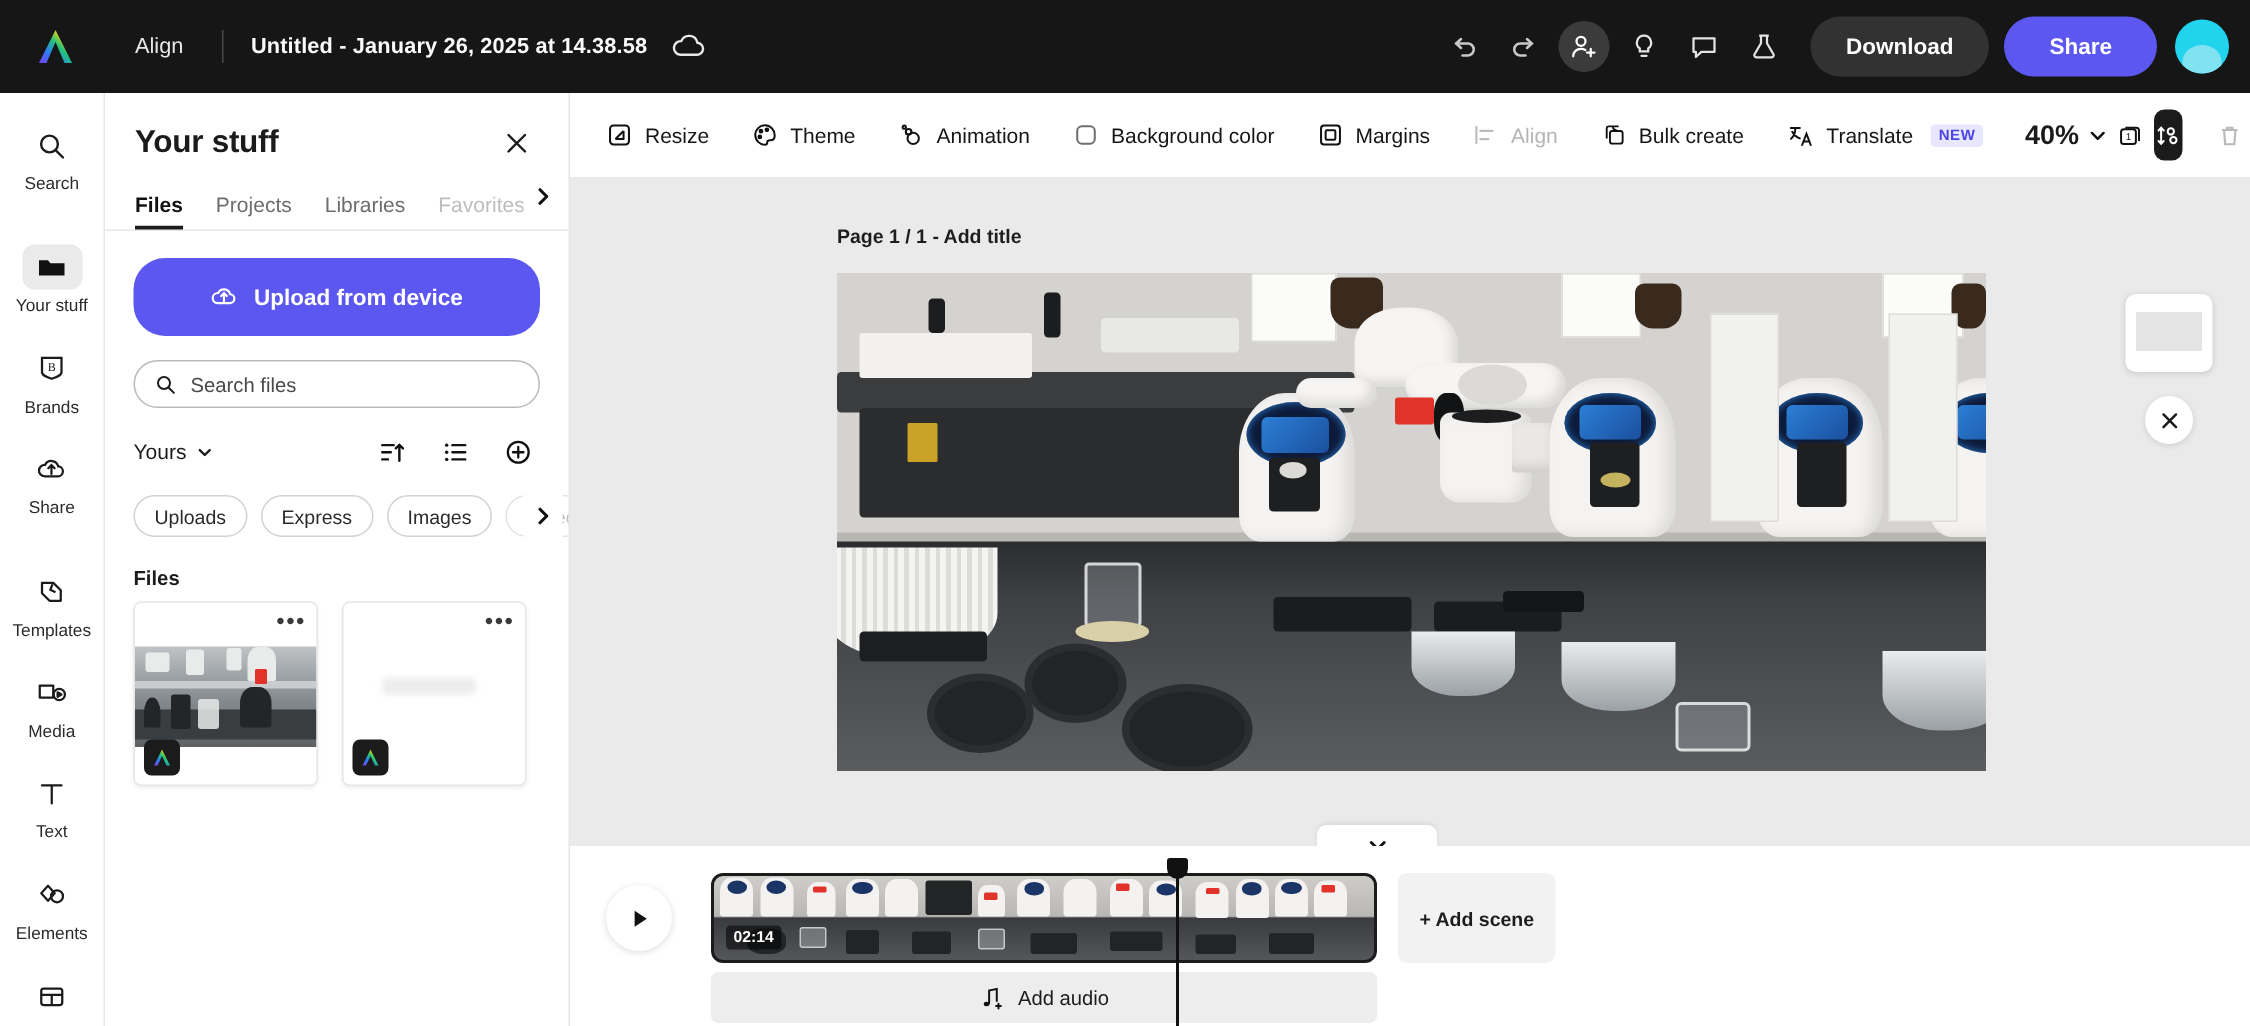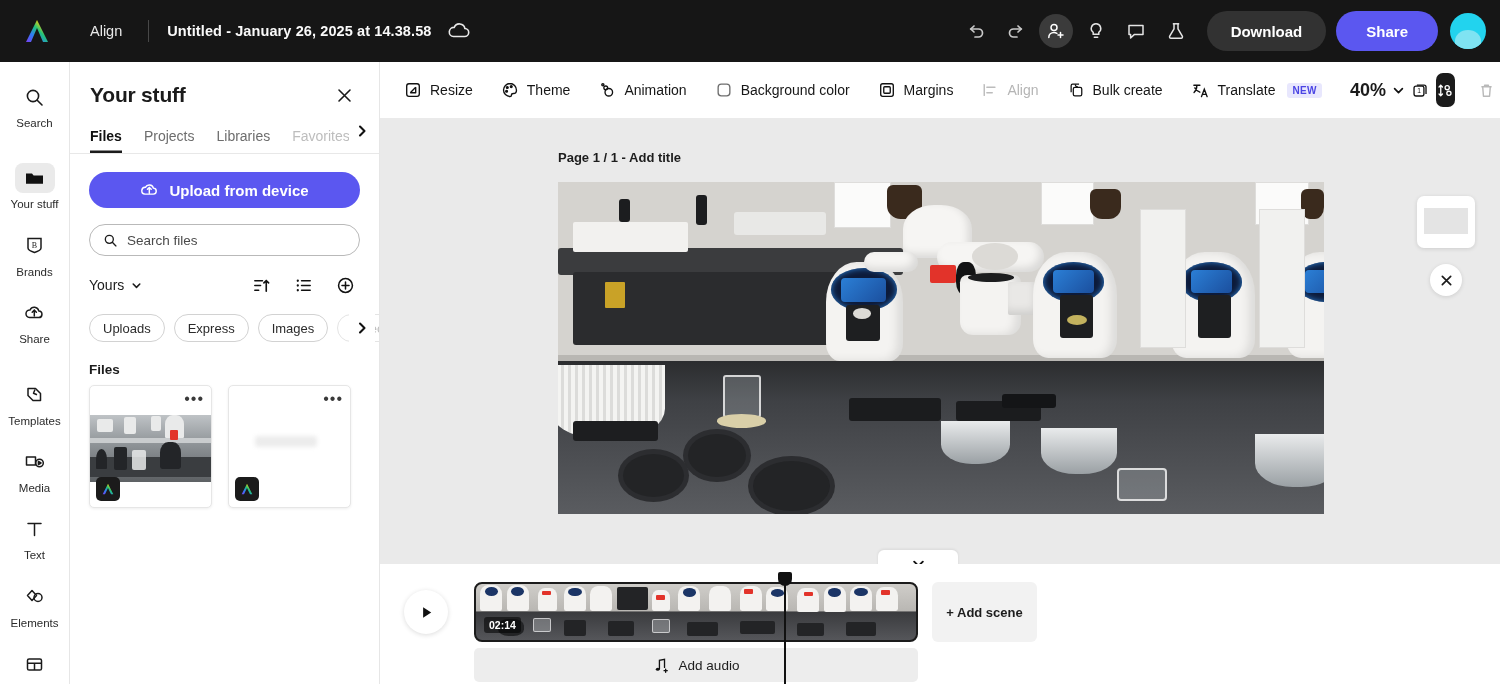--- a/index.html
+++ b/index.html
@@ -76,21 +76,21 @@
   .panel-x{ width:30px;height:30px;display:flex;align-items:center;justify-content:center;cursor:pointer;}
   .ptabs{ position:relative; display:flex; gap:22px; padding:6px 20px 0; border-bottom:1px solid #e8e8e8; }
   .ptab{ font-size:14px; color:#6d6d6d; padding:6px 0 9px; cursor:pointer; white-space:nowrap;}
   .ptab.active{ color:#111; font-weight:700; box-shadow: inset 0 -2.5px 0 #1b1b1b; }
   .ptab.faded{ color:#bdbdbd; }
   .ptabs-arrow{
     position:absolute; right:4px; top:2px; width:26px;height:26px;
     display:flex;align-items:center;justify-content:center;background:#fff;cursor:pointer;
   }
   .upload-btn{
-    margin:18px 19px 0; height:36px; border-radius:21px; background:#5b57f0;
+    margin:18px 19px 0; height:52px; border-radius:21px; background:#5b57f0;
     color:#fff; font-size:15px; font-weight:700;
     display:flex;align-items:center;justify-content:center;gap:10px;cursor:pointer;
   }
   .search-box{
     margin:16px 19px 0; height:32px; border:1px solid #b9b9b9; border-radius:16px;
     display:flex;align-items:center;gap:9px;padding:0 13px;cursor:text;
   }
   .search-ph{ font-size:13.5px; color:#4a4a4a; }
   .filter-row{ display:flex;align-items:center; padding:14px 19px 0; }
   .yours{ display:flex;align-items:center;gap:7px;font-size:14px;cursor:pointer;}

